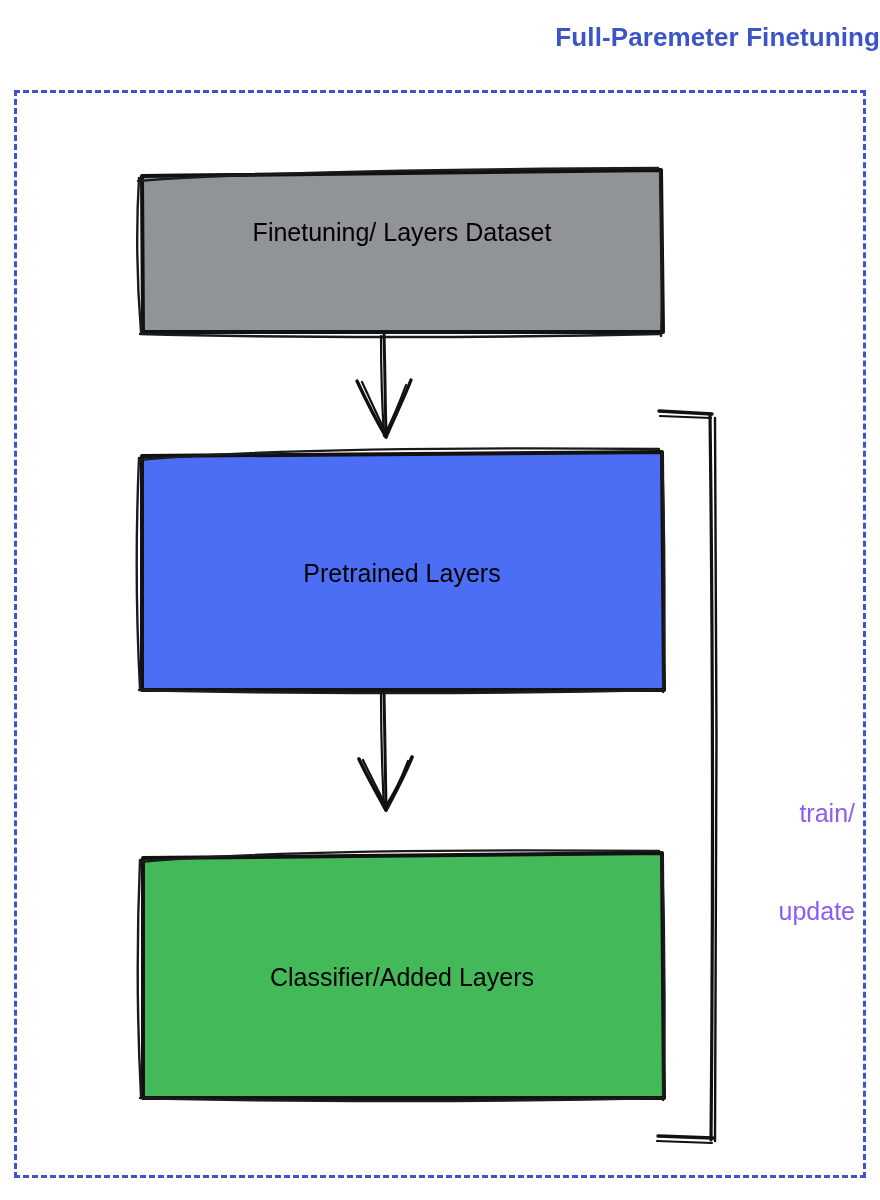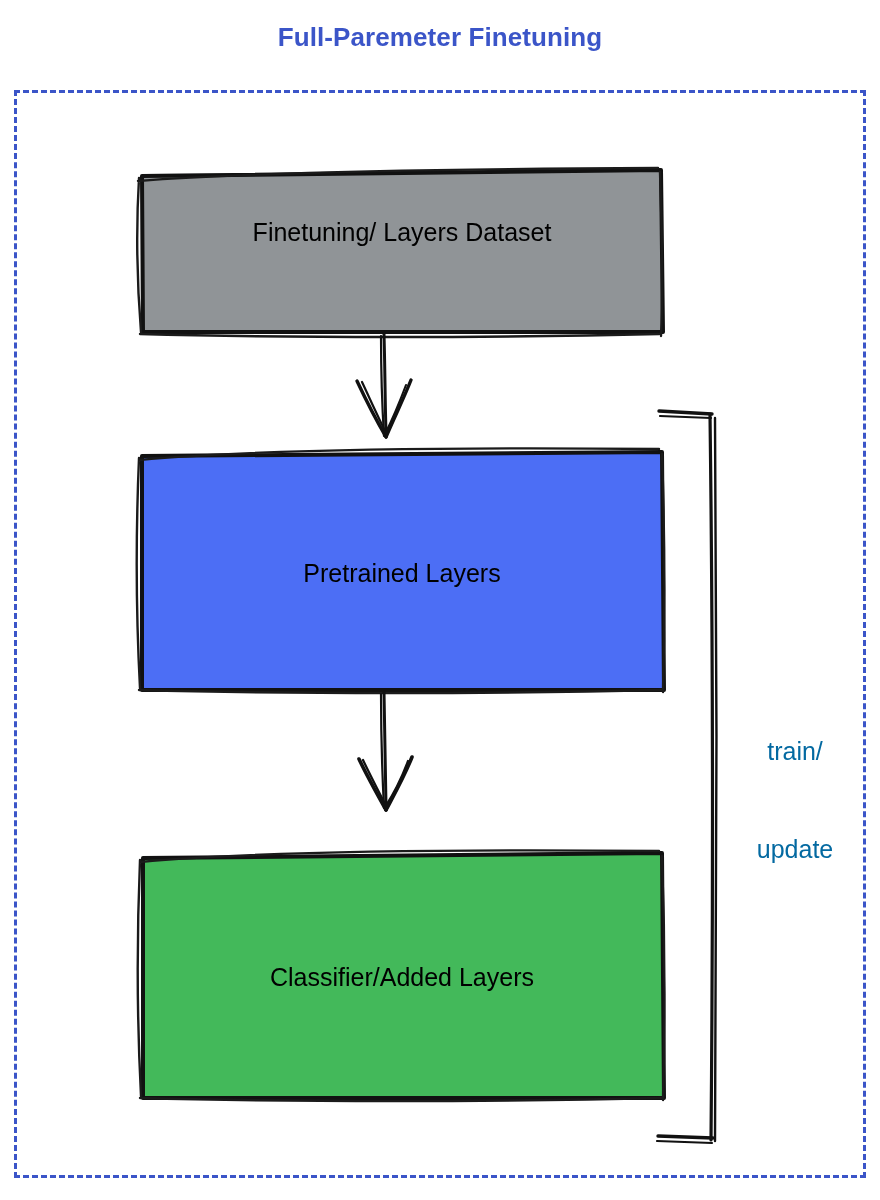--- a/index.html
+++ b/index.html
@@ -17,21 +17,21 @@
     height: 1200px;
     background: #ffffff;
     overflow: hidden;
   }
   
   #diagram-title {
     position: absolute;
     left: 0;
     top: 22px;
     width: 880px;
-    text-align: center;
+    text-align: right;
     font-size: 26px;
     font-weight: 700;
     letter-spacing: 0.1px;
     color: #3b55c8;
     font-family: "Liberation Sans", sans-serif;
     white-space: nowrap;
   }
   
   #dashed-frame {
     position: absolute;
@@ -65,24 +65,24 @@
     user-select: none;
   }
   #label-dataset { left: 141px; top: 218px; width: 522px; }
   #label-pretrained { left: 141px; top: 559px; width: 522px; }
   #label-classifier { left: 141px; top: 963px; width: 522px; }
 
   
   #edge-label-train-update {
     position: absolute;
     left: 735px;
-    top: 670px;
+    top: 732px;
     width: 120px;
-    text-align: center;
-    color: #0369a1;
+    text-align: right;
+    color: #8b5cf6;
     font-family: "Liberation Sans", sans-serif;
     font-size: 25px;
     line-height: 1.30;
     white-space: pre;
     user-select: none;
   }
   .edge-label-line { display: block; }
 </style>
 </head>
 <body>

